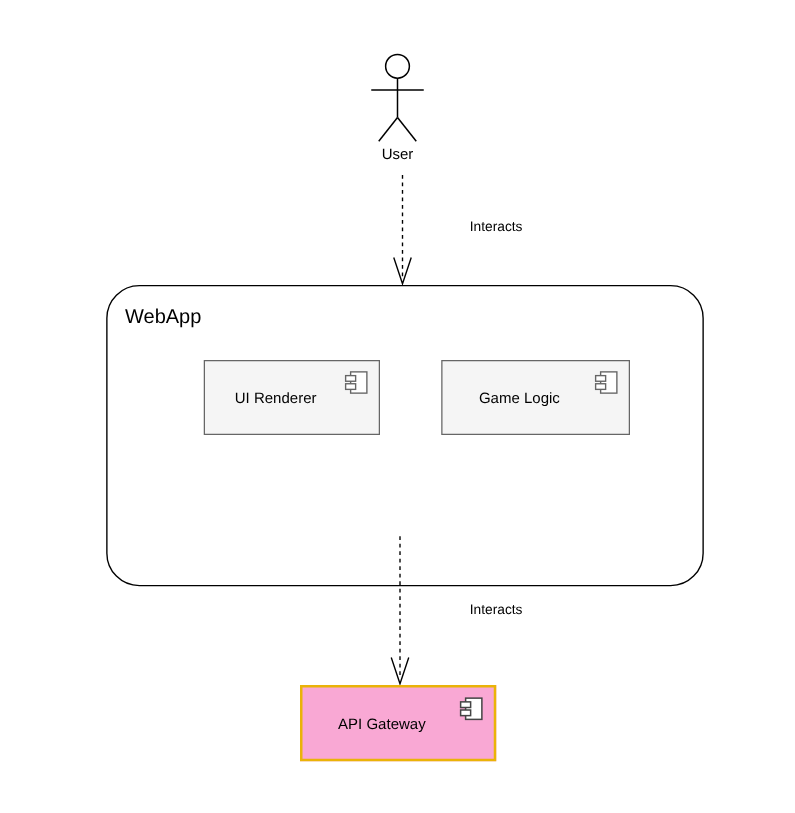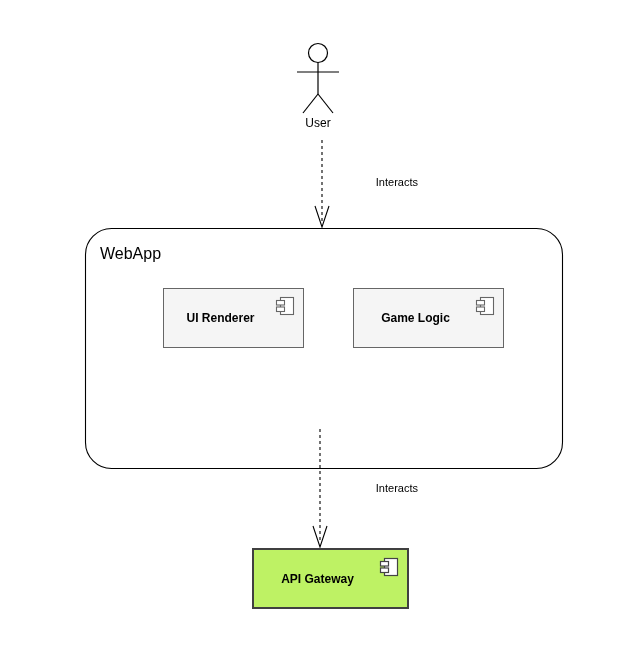--- a/index.html
+++ b/index.html
@@ -53,26 +53,24 @@
     left: 100px;
     top: 245px;
   }
 
   
   .component {
     position: absolute;
     box-sizing: border-box;
     background: #f5f5f5;
     border: 1px solid #666666;
-    font-weight: bold;
   }
   .component.emphasis {
-    background: #bef264;
-    border: 2px solid #404040;
-    margin-left: 12px;
+    background: #f9a8d4;
+    border: 2px solid #eab308;
   }
   .component-name {
     position: absolute;
     left: 0;
     right: 0;
     top: 50%;
     transform: translateY(-50%);
     text-align: center;
     font-size: 12px;
     color: #000000;

